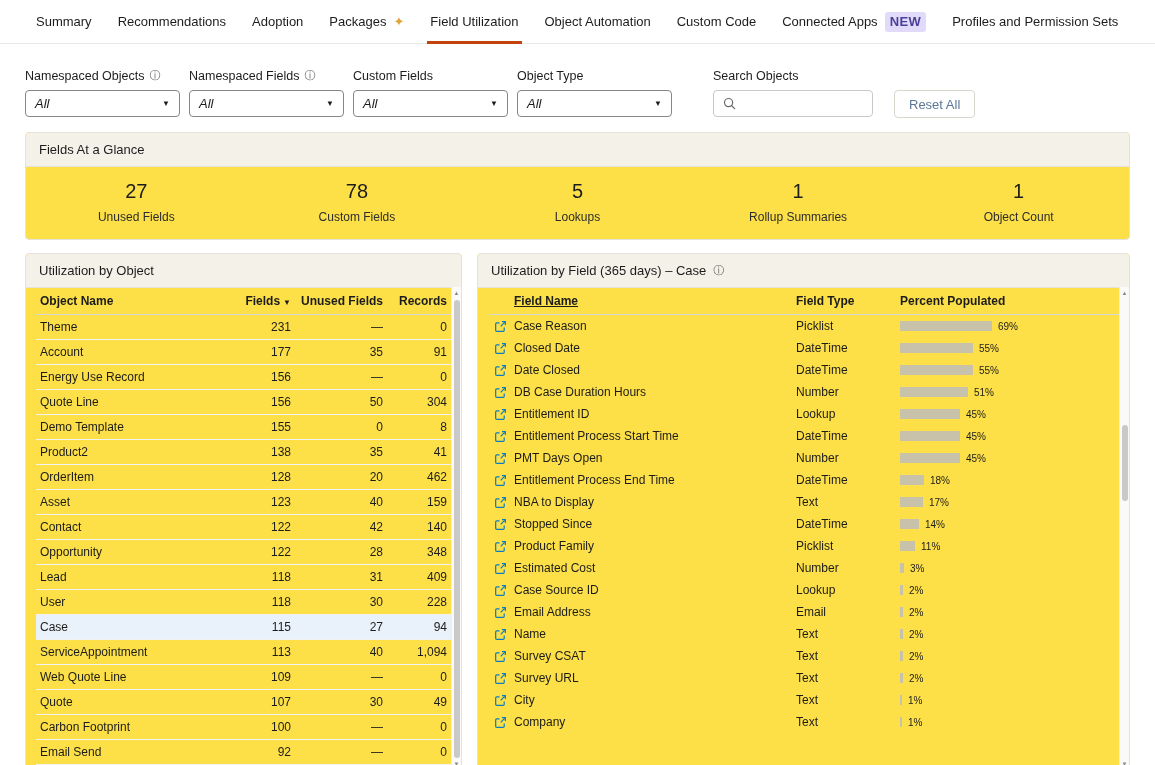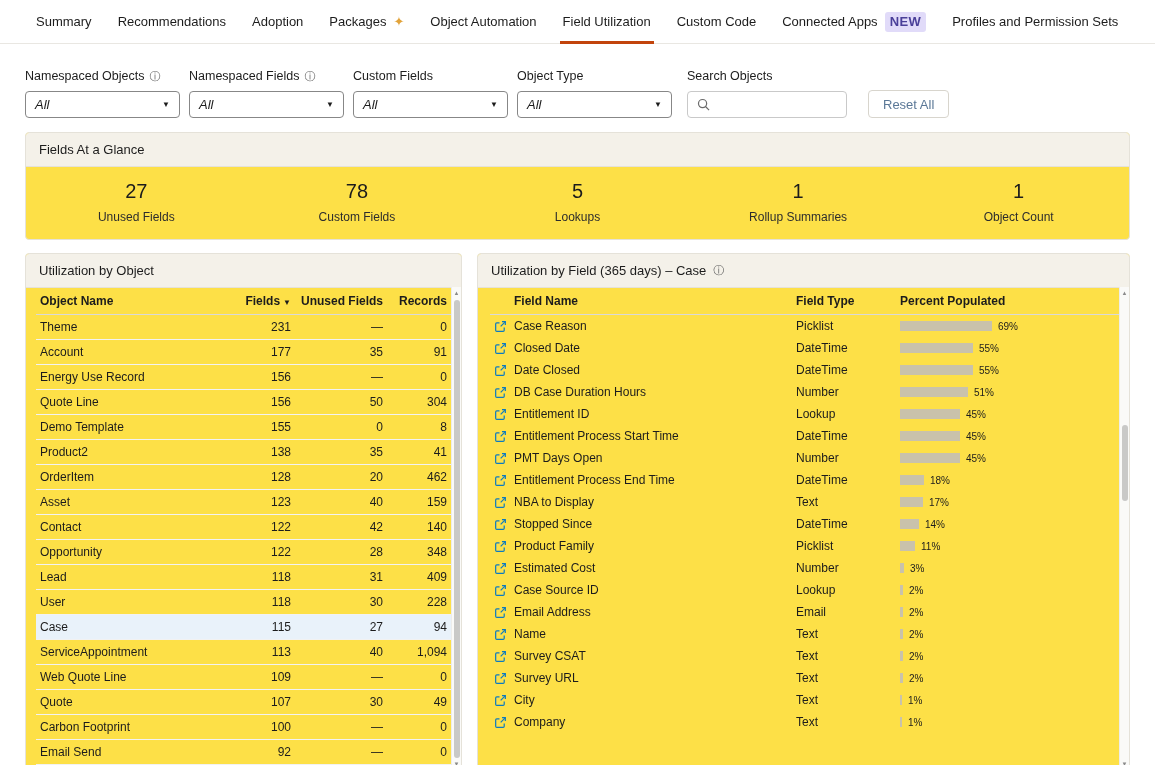--- a/index.html
+++ b/index.html
@@ -7,28 +7,28 @@
   --bar-fill:#c9c2ab; --selected-row-bg:#e9f2fa; --link-blue:#0b7ac0;
   --badge-new-bg:#e1dbf9; --badge-new-text:#4a3f99; --reset-text:#5b7897;
 }
 *{margin:0;padding:0;box-sizing:border-box;}
 body{width:1155px;height:765px;background:#fff;font-family:"Liberation Sans",sans-serif;color:#1c1c1c;overflow:hidden;}
 .tabbar{display:flex;align-items:stretch;gap:26px;height:44px;padding:0 36px;border-bottom:1px solid #e9e7e2;}
 .tab{display:flex;align-items:center;gap:7px;font-size:13px;white-space:nowrap;position:relative;cursor:pointer;}
 .tab.active::after{content:"";position:absolute;left:-3px;right:-3px;bottom:-1px;height:3px;background:var(--accent-tab);}
 .sparkle{color:#e2a33a;font-size:13px;line-height:1;}
 .badge-new{background:var(--badge-new-bg);color:var(--badge-new-text);font-size:13px;font-weight:bold;letter-spacing:.4px;padding:2.5px 5px;border-radius:3px;}
-.filters{display:flex;align-items:center;padding:24px 25px 0;}
+.filters{display:flex;align-items:flex-start;padding:24px 25px 0;}
 .fgroup{width:155px;margin-right:9px;}
 .flabel-row{display:flex;align-items:center;gap:5px;margin-bottom:7px;height:15px;}
 .flabel{font-size:12.5px;color:#1c1c1c;}
 .info{font-size:11px;color:#5f5f5f;line-height:1;cursor:pointer;}
 .select-box{height:27px;border:1px solid #878787;border-radius:4px;background:#fff;display:flex;align-items:center;justify-content:space-between;padding:0 9px;font-size:13px;cursor:pointer;font-style:italic;}
 .chev{font-size:8px;color:#1c1c1c;}
-.sgroup{width:160px;margin-left:6px;}
+.sgroup{width:160px;margin-left:32px;}
 .search-box{height:27px;border:1px solid #c9c9c9;border-radius:4px;display:flex;align-items:center;gap:6px;padding:0 9px;background:#fff;}
 .search-box input{border:none;outline:none;flex:1;min-width:0;font-family:"Liberation Sans",sans-serif;font-size:13px;background:transparent;}
 .reset{margin-left:12px;margin-top:22px;height:28px;padding:0 14px;background:#fff;border:1px solid #d8d5cd;border-radius:4px;color:var(--reset-text);font-family:"Liberation Sans",sans-serif;font-size:13px;cursor:pointer;}
 .panel{border:1px solid var(--panel-border);border-radius:4px;background:#fde047;overflow:hidden;}
 .panel-head{background:var(--panel-header-bg);border-bottom:1px solid var(--panel-border);padding:9px 13px;font-size:13px;display:flex;align-items:center;gap:7px;}
 .glance{margin:14px 25px 0;}
 .glance-body{display:flex;padding:13px 0 15px;}
 .stat{flex:1;text-align:center;}
 .stat-value{font-size:20px;color:#1c1c1c;}
 .stat-label{font-size:12px;margin-top:7px;color:#2d2d2d;}
@@ -39,21 +39,21 @@
 .lpanel .panel-body{padding-left:10px;}
 .rpanel .panel-body{padding-left:12px;}
 table{width:100%;border-collapse:collapse;font-size:12px;table-layout:fixed;}
 th{font-weight:bold;text-align:left;padding:7px 4px 6px;border-bottom:1px solid #d9d9d9;white-space:nowrap;overflow:hidden;}
 td{padding:5px 4px;white-space:nowrap;overflow:hidden;}
 .obj-table td{border-bottom:1px solid #f2f2f2;}
 .num{text-align:right;}
 tr.selected td{background:var(--selected-row-bg);}
 .sort{font-size:8px;margin-left:3px;color:#1c1c1c;}
 .fld-table td{padding:4px;}
-.fld-table th.name-h{padding-left:24px;}
+.fld-table th.name-h{padding-left:24px;text-decoration:underline;}
 .name-wrap{display:flex;align-items:center;gap:7px;overflow:hidden;}
 .link-icon{color:var(--link-blue);display:inline-flex;flex:none;cursor:pointer;}
 .bar-wrap{display:flex;align-items:center;gap:6px;}
 .bar{height:10px;background:var(--bar-fill);flex:none;}
 .pct{font-size:10px;color:#1c1c1c;}
 .vscroll{position:absolute;top:33px;right:0;bottom:0;width:10px;background:#fafaf8;border-left:1px solid #ededeb;}
 .vscroll .arr{position:absolute;left:0;width:100%;text-align:center;font-size:6px;color:#8a8a8a;height:11px;line-height:11px;}
 .arr.up{top:1px;}.arr.down{bottom:1px;}
 .vscroll .thumb{position:absolute;left:2px;width:6px;border-radius:3px;background:#c9c9c7;}
 .lthumb{top:13px;bottom:13px;}
@@ -69,25 +69,25 @@
     <div class="tab">
       <span>Recommendations</span>
     </div>
     <div class="tab">
       <span>Adoption</span>
     </div>
     <div class="tab">
       <span>Packages</span>
       <span class="sparkle">✦</span>
     </div>
+    <div class="tab active">
+      <span>Field Utilization</span>
+    </div>
     <div class="tab">
       <span>Object Automation</span>
-    </div>
-    <div class="tab active">
-      <span>Field Utilization</span>
     </div>
     <div class="tab">
       <span>Custom Code</span>
     </div>
     <div class="tab">
       <span>Connected Apps</span>
       <span class="badge-new">NEW</span>
     </div>
     <div class="tab">
       <span>Profiles and Permission Sets</span>

